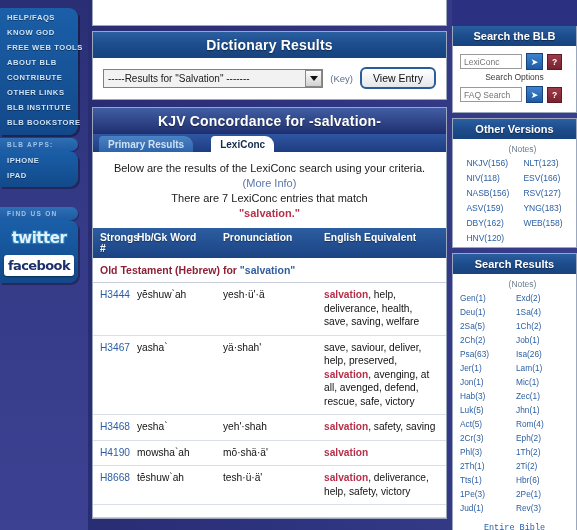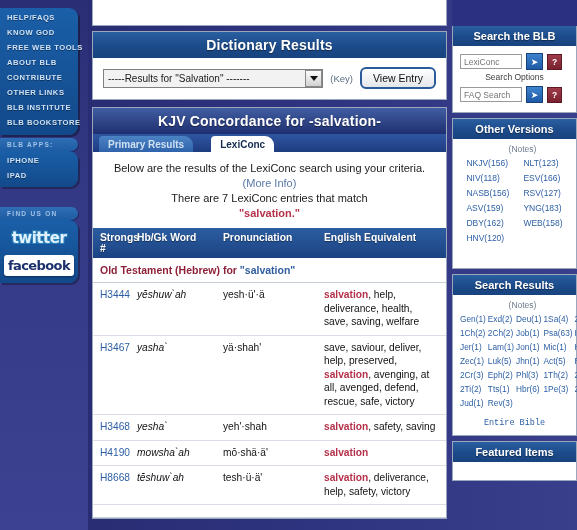--- a/index.html
+++ b/index.html
@@ -93,21 +93,21 @@
   .c3{width:101px;}
   .c4{flex:1;}
 
   .sechead{font-weight:bold;color:#8e2138;font-size:10.5px;padding:6px 0 6px 7px;
            border-bottom:1px solid #c8cfdb;background:#fff;}
   .sechead .q{color:#2f5d9e;}
 
   .row{display:flex;font-size:10.2px;border-bottom:1px solid #d9dee7;
        padding:5px 0 6px 0;background:#fff;line-height:13.5px;}
   .row .c1{color:#2d5ea4;}
-  .row .c2{font-style:italic;color:#111;}
+  .row .c2{color:#111;}
   .row .c3{color:#111;}
   .row .c4{color:#111;padding-right:9px;}
 
   
   .right{position:absolute;left:452px;top:0;width:125px;}
   .r-stub{height:26px;background:#2b3180;}
   .rbox{background:#fff;border:1px solid #9aa7bd;border-top:0;}
   .rbar{background:linear-gradient(180deg,#2a5fa0 0%,#1d4c8c 50%,#17437e 100%);
         color:#fff;font-weight:bold;font-size:11px;text-align:center;padding:4px 0;
         text-shadow:0 1px 1px rgba(0,0,0,.45);}
@@ -116,24 +116,24 @@
           font-size:8.5px;color:#8a8a8a;padding:0 0 0 3px;box-sizing:border-box;
           font-family:"Liberation Sans",sans-serif;}
   .goarrow{width:15px;height:15px;background:linear-gradient(180deg,#3f83cd,#1d5aa6);
            border:1px solid #17427a;display:flex;align-items:center;justify-content:center;
            color:#fff;font-size:9px;cursor:pointer;}
   .qmark{width:13px;height:14px;background:linear-gradient(180deg,#9e3b48,#7a2230);
          border:1px solid #5e1a25;color:#fff;font-size:8.5px;font-weight:bold;
          display:flex;align-items:center;justify-content:center;cursor:pointer;}
   .sopts{text-align:center;font-size:8.5px;color:#3c3c3c;padding:2px 0 3px 0;}
   .notes{text-align:center;font-size:8.5px;color:#6d7b8d;padding:5px 0 4px 16px;}
-  .vergrid{display:flex;justify-content:center;gap:14px;padding:0 0 25px 0;}
+  .vergrid{display:flex;justify-content:center;gap:14px;padding:0 0 4px 0;}
   .vercol{display:flex;flex-direction:column;gap:5px;}
   .vlink{font-size:8.5px;color:#2c5fa4;cursor:pointer;white-space:nowrap;}
-  .bkgrid{display:grid;grid-template-columns:repeat(5,1fr);gap:4px 2px;
+  .bkgrid{display:grid;grid-template-columns:repeat(2,1fr);gap:4px 2px;
           padding:0 6px 6px 7px;}
   .bk{font-size:8.3px;color:#2c5fa4;cursor:pointer;white-space:nowrap;}
   .entire{text-align:center;font-size:8.5px;color:#2c5fa4;padding:4px 0 7px 0;cursor:pointer;font-family:Liberation Mono, monospace;}
   .rgap{height:5px;}
   .featbody{height:18px;background:#fff;}
 </style>
 </head>
 <body>
 
 <div class="page">

